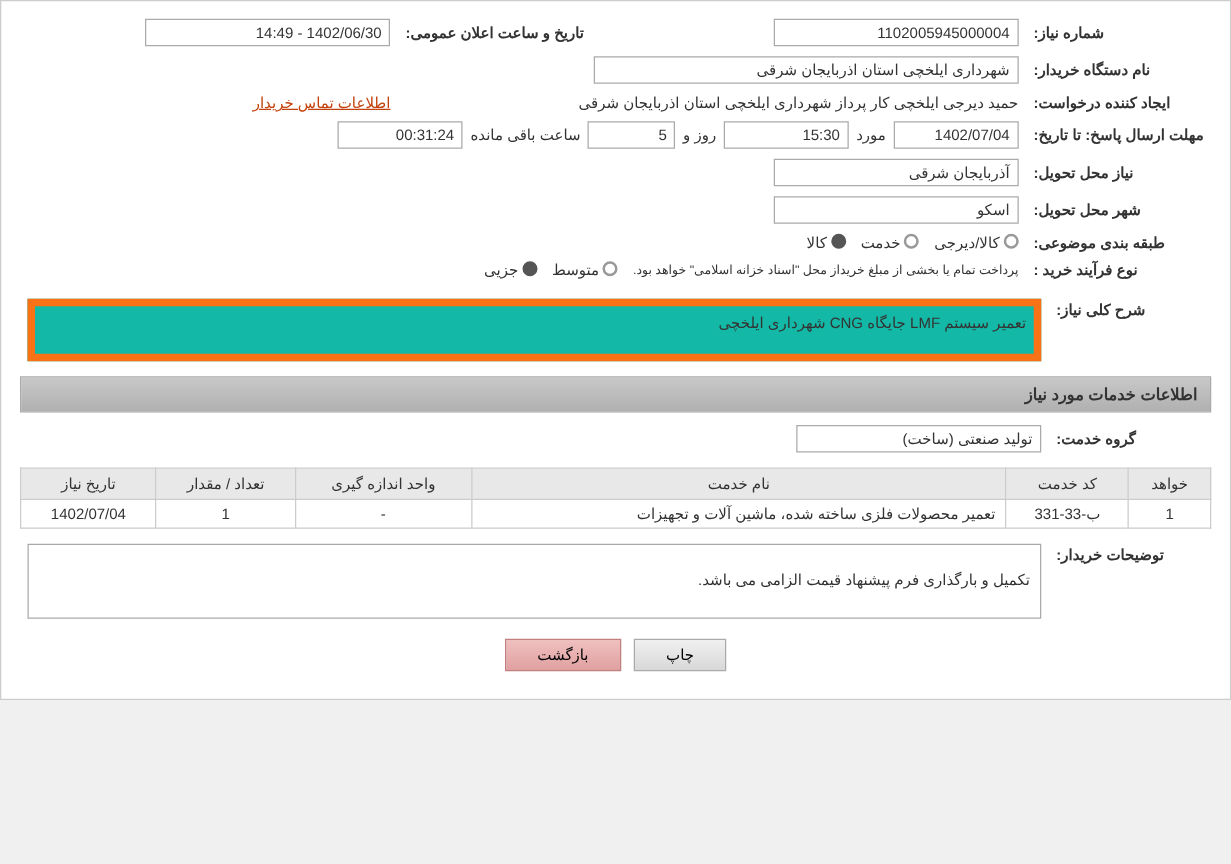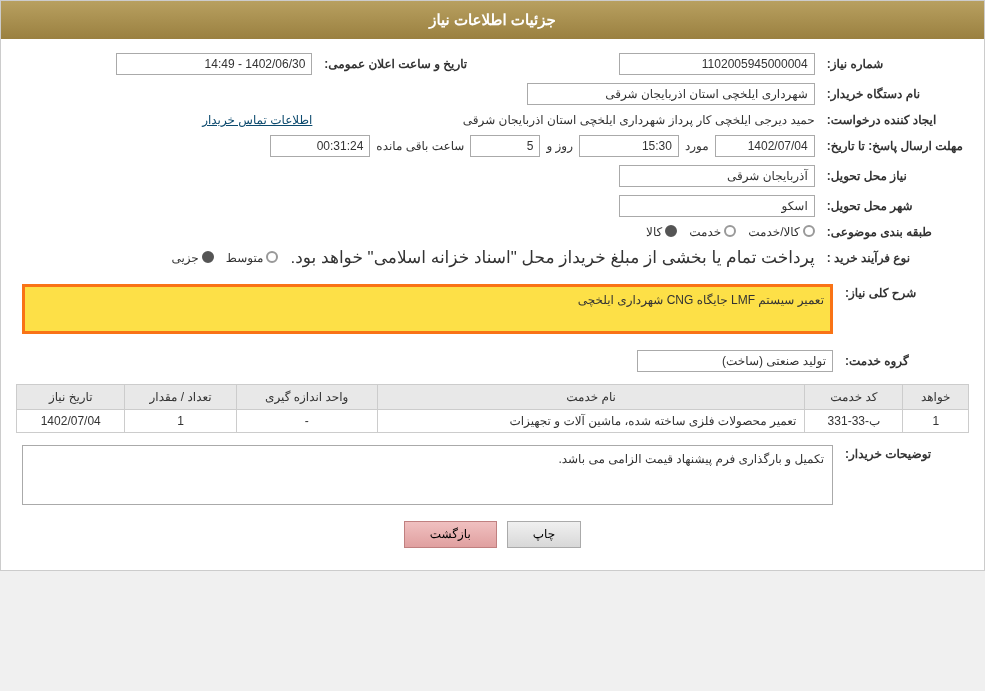--- a/index.html
+++ b/index.html
@@ -47,38 +47,38 @@
       text-align: right;
     }
     .input-box {
       border: 1px solid #aaa;
       background: #fff;
       padding: 3px 6px;
       min-height: 22px;
       display: inline-block;
     }
     .input-wide {
-      width: 288px;
+      width: 340px;
     }
     .input-medium {
       width: 196px;
     }
     .input-small {
       width: 100px;
     }
     .input-tiny {
       width: 70px;
     }
     .row-flex {
       display: flex;
       align-items: center;
       gap: 6px;
     }
     .link-blue {
-      color: #0c4a6e;
+      color: #c2410c;
       text-decoration: underline;
       cursor: pointer;
     }
     .section-header {
       background: linear-gradient(to bottom, #c8c8c8, #b0b0b0);
       text-align: right;
       padding: 6px 10px;
       font-weight: bold;
       font-size: 13px;
       margin: 8px 0 6px 0;
@@ -102,22 +102,22 @@
       border: 2px solid #999;
       display: inline-block;
       background: #fff;
       flex-shrink: 0;
     }
     .radio-circle.selected {
       background: #555;
       border-color: #555;
     }
     .description-box {
-      border: 3px solid #f97316;
-      background: #fde047;
+      border: 6px solid #f97316;
+      background: #14b8a6;
       padding: 6px;
       min-height: 50px;
       width: 100%;
       text-align: right;
       margin-left: 28px;
     }
     
     .services-table {
       width: 100%;
       border-collapse: collapse;
@@ -135,56 +135,53 @@
       padding: 4px 8px;
       text-align: center;
     }
     .services-table td.rtl-text {
       text-align: right;
       margin-top: 12px;
     }
     .buyer-notes {
       border: 1px solid #aaa;
       background: #fff;
-      padding: 6px 8px;
+      padding: 21px 8px;
       min-height: 60px;
       width: 100%;
       text-align: right;
     }
     .buttons-row {
       display: flex;
       justify-content: center;
       gap: 10px;
       margin: 12px 0;
     }
     .btn {
       padding: 5px 25px;
       border: 1px solid #aaa;
       background: linear-gradient(to bottom, #f5f5f5, #ddd);
       cursor: pointer;
       font-size: 12px;
-      font-family: Liberation Serif, serif;
+      font-family: Liberation Sans, sans-serif;
       text-align: right;
     }
     .btn-print {
       background: linear-gradient(to bottom, #f0f0f0, #d8d8d8);
     }
     .btn-back {
       background: linear-gradient(to bottom, #f0c0c0, #e0a0a0);
       border-color: #c08080;
     }
   </style>
 </head>
 <body>
 
 <div class="page-wrapper">
 
-  <div class="header-bar">
-    <span>جزئیات اطلاعات نیاز</span>
-  </div>
 
   <div class="content-area">
     <table class="info-table">
 
       <tbody>
           <tr>
         <td class="label-cell">شماره نیاز:</td>
         <td class="value-cell">
           <span class="input-box input-medium">1102005945000004</span>
         </td>
@@ -240,39 +237,39 @@
           <span class="input-box input-medium">اسکو</span>
         </td>
       </tr>
 
       <tr>
         <td class="label-cell">طبقه بندی موضوعی:</td>
         <td class="value-cell" colspan="4">
           <div class="radio-group">
             <div class="radio-item">
               <span class="radio-circle"></span>
-              <span>کالا/خدمت</span>
+              <span>کالا/دیرجی</span>
             </div>
             <div class="radio-item">
               <span class="radio-circle"></span>
               <span>خدمت</span>
             </div>
             <div class="radio-item">
               <span class="radio-circle selected"></span>
               <span>کالا</span>
             </div>
           </div>
         </td>
       </tr>
 
       <tr>
         <td class="label-cell">نوع فرآیند خرید :</td>
         <td class="value-cell" colspan="4">
           <div class="radio-group">
-            <span style="color:#333; font-size:17px;">پرداخت تمام یا بخشی از مبلغ خریداز محل "اسناد خزانه اسلامی" خواهد بود.</span>
+            <span style="color:#333; font-size:10px;">پرداخت تمام یا بخشی از مبلغ خریداز محل "اسناد خزانه اسلامی" خواهد بود.</span>
             <div class="radio-item">
               <span class="radio-circle"></span>
               <span>متوسط</span>
             </div>
             <div class="radio-item">
               <span class="radio-circle selected"></span>
               <span>جزیی</span>
             </div>
           </div>
         </td>
@@ -284,20 +281,21 @@
       <tbody>
           <tr>
         <td class="label-cell" style="vertical-align:top; padding-top:6px;">شرح کلی نیاز:</td>
         <td>
           <div class="description-box">تعمیر سیستم LMF جایگاه CNG شهرداری ایلخچی</div>
         </td>
       </tr>
     </tbody>
       </table>
 
+    <div class="section-header">اطلاعات خدمات مورد نیاز</div>
 
     <table class="info-table">
       <tbody>
           <tr>
         <td class="label-cell">گروه خدمت:</td>
         <td class="value-cell">
           <span class="input-box input-medium">تولید صنعتی (ساخت)</span>
         </td>
       </tr>
     </tbody>

